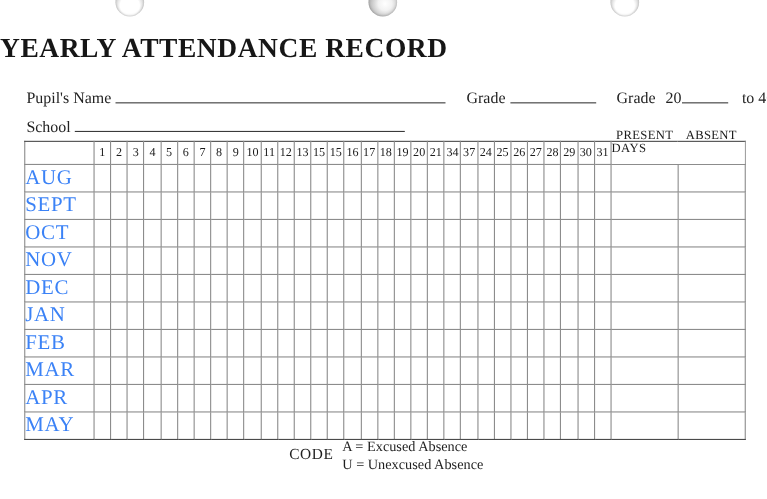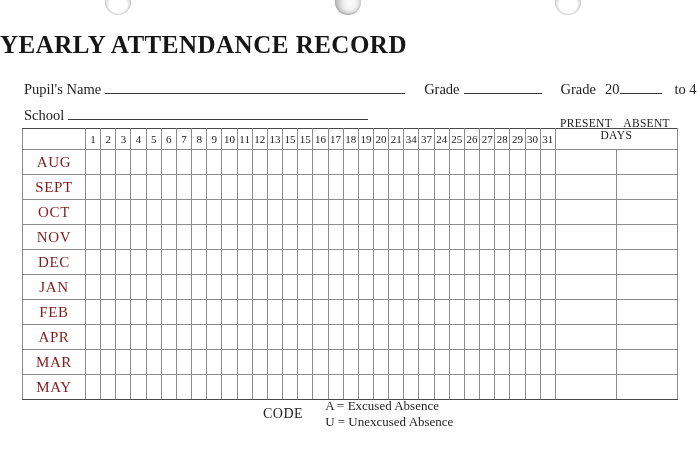--- a/index.html
+++ b/index.html
@@ -108,64 +108,64 @@
     vertical-align: bottom;
     padding: 0;
     position: relative;
     line-height: 1;
   }
   .days-word {
     position: absolute;
     top: 1px;
     left: 0;
     width: 100%;
-    text-align: center;
+    text-align: left;
     font-size: 11.5px;
     letter-spacing: 0.4px;
   }
   .days-sub {
     position: absolute;
     bottom: 20px;
     left: 0;
     width: 100%;
     display: flex;
     justify-content: center;
   }
   .days-sub span {
     flex: 1 1 50%;
     text-align: center;
     font-size: 11.5px;
     letter-spacing: 0.3px;
   }
 
   td.month-cell {
     height: 24px;
-    font-size: 15px;
-    text-align: center;
+    font-size: 19px;
+    text-align: left;
     vertical-align: middle;
     letter-spacing: 0.6px;
-    color: #7f1d1d;
+    color: #3b82f6;
   }
   td.blank-cell { height: 24px; }
   tr.last-row td { border-bottom: 1.5px solid #4a4a4a; }
 
   
   .legend {
     position: absolute;
     left: 263px;
     top: 398px;
     display: flex;
     align-items: center;
     font-size: 13px;
     color: #1f1f1f;
   }
   .legend .code-word {
     font-size: 14px;
     letter-spacing: 0.5px;
-    margin-right: 22px;
+    margin-right: 8px;
   }
   .legend .entries { line-height: 15.5px; }
   .legend .entries div { white-space: nowrap; }
 </style>
 </head>
 <body>
 
 <div class="punch" style="left:105px;"></div>
 <div class="punch center" style="left:335px;"></div>
 <div class="punch" style="left:555px;"></div>
@@ -508,57 +508,57 @@
         <td class="blank-cell"></td>
         <td class="blank-cell"></td>
         <td class="blank-cell"></td>
         <td class="blank-cell"></td>
         <td class="blank-cell"></td>
         <td class="blank-cell"></td>
         <td class="blank-cell"></td>
         <td class="blank-cell"></td>
       </tr>
       <tr>
+        <td class="month-cell">MAR</td>
+        <td class="blank-cell"></td>
+        <td class="blank-cell"></td>
+        <td class="blank-cell"></td>
+        <td class="blank-cell"></td>
+        <td class="blank-cell"></td>
+        <td class="blank-cell"></td>
+        <td class="blank-cell"></td>
+        <td class="blank-cell"></td>
+        <td class="blank-cell"></td>
+        <td class="blank-cell"></td>
+        <td class="blank-cell"></td>
+        <td class="blank-cell"></td>
+        <td class="blank-cell"></td>
+        <td class="blank-cell"></td>
+        <td class="blank-cell"></td>
+        <td class="blank-cell"></td>
+        <td class="blank-cell"></td>
+        <td class="blank-cell"></td>
+        <td class="blank-cell"></td>
+        <td class="blank-cell"></td>
+        <td class="blank-cell"></td>
+        <td class="blank-cell"></td>
+        <td class="blank-cell"></td>
+        <td class="blank-cell"></td>
+        <td class="blank-cell"></td>
+        <td class="blank-cell"></td>
+        <td class="blank-cell"></td>
+        <td class="blank-cell"></td>
+        <td class="blank-cell"></td>
+        <td class="blank-cell"></td>
+        <td class="blank-cell"></td>
+        <td class="blank-cell"></td>
+        <td class="blank-cell"></td>
+      </tr>
+      <tr>
         <td class="month-cell">APR</td>
-        <td class="blank-cell"></td>
-        <td class="blank-cell"></td>
-        <td class="blank-cell"></td>
-        <td class="blank-cell"></td>
-        <td class="blank-cell"></td>
-        <td class="blank-cell"></td>
-        <td class="blank-cell"></td>
-        <td class="blank-cell"></td>
-        <td class="blank-cell"></td>
-        <td class="blank-cell"></td>
-        <td class="blank-cell"></td>
-        <td class="blank-cell"></td>
-        <td class="blank-cell"></td>
-        <td class="blank-cell"></td>
-        <td class="blank-cell"></td>
-        <td class="blank-cell"></td>
-        <td class="blank-cell"></td>
-        <td class="blank-cell"></td>
-        <td class="blank-cell"></td>
-        <td class="blank-cell"></td>
-        <td class="blank-cell"></td>
-        <td class="blank-cell"></td>
-        <td class="blank-cell"></td>
-        <td class="blank-cell"></td>
-        <td class="blank-cell"></td>
-        <td class="blank-cell"></td>
-        <td class="blank-cell"></td>
-        <td class="blank-cell"></td>
-        <td class="blank-cell"></td>
-        <td class="blank-cell"></td>
-        <td class="blank-cell"></td>
-        <td class="blank-cell"></td>
-        <td class="blank-cell"></td>
-      </tr>
-      <tr>
-        <td class="month-cell">MAR</td>
         <td class="blank-cell"></td>
         <td class="blank-cell"></td>
         <td class="blank-cell"></td>
         <td class="blank-cell"></td>
         <td class="blank-cell"></td>
         <td class="blank-cell"></td>
         <td class="blank-cell"></td>
         <td class="blank-cell"></td>
         <td class="blank-cell"></td>
         <td class="blank-cell"></td>

